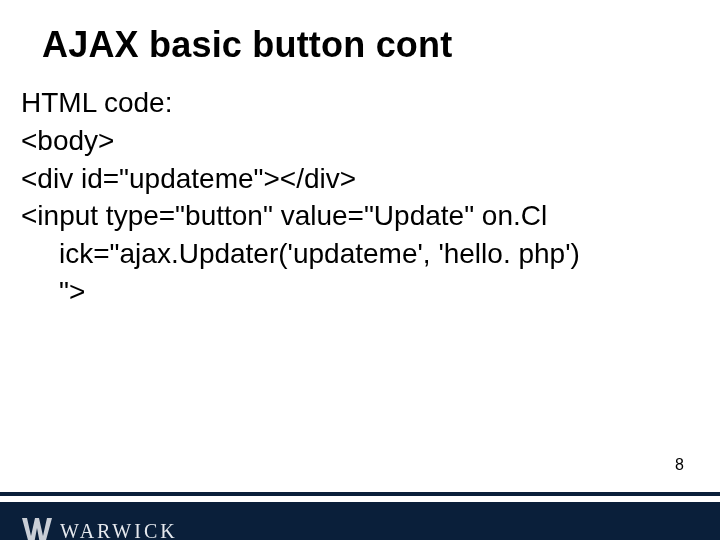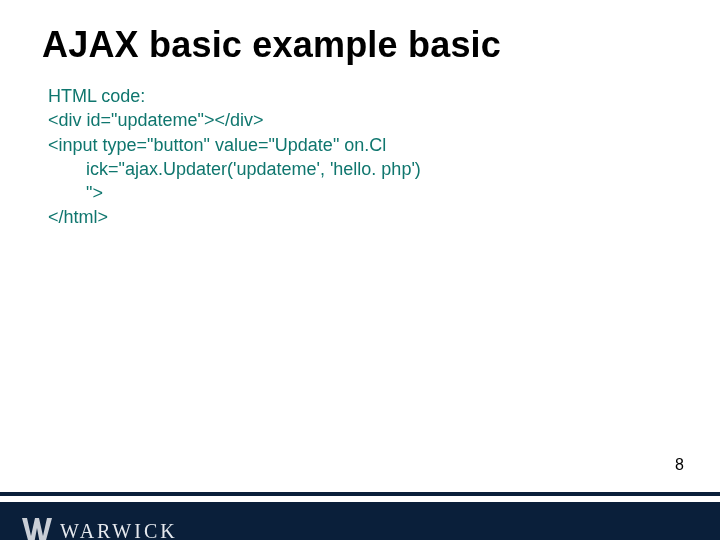--- a/index.html
+++ b/index.html
@@ -19,24 +19,24 @@
     box-sizing: border-box;
   }
   .title {
     font-weight: bold;
     font-size: 36px;
     color: #000;
     margin: 24px 0 18px 42px;
     letter-spacing: 0.2px;
   }
   .content {
-    margin-left: 48px;
+    margin-left: 21px;
     margin-right: 30px;
-    font-size: 18px;
-    color: #0f766e;
+    font-size: 28px;
+    color: #000000;
     line-height: 1.35;
   }
   .content .line {
     margin: 0;
   }
   .content .cont {
     padding-left: 38px;
   }
   .pagenum {
     position: absolute;
@@ -86,29 +86,29 @@
     font-size: 20px;
     letter-spacing: 3px;
     font-family: "Times New Roman", Georgia, serif;
   }
 </style>
 </head>
 <body>
 
 <div class="slide">
 
-  <div class="title">AJAX basic example basic</div>
+  <div class="title">AJAX basic button cont</div>
 
   <div class="content">
     <p class="line">HTML code:</p>
+    <p class="line">&lt;body&gt;</p>
     <p class="line">&lt;div id="updateme"&gt;&lt;/div&gt;</p>
     <p class="line">&lt;input type="button" value="Update" on.Cl</p>
     <p class="line cont">ick="ajax.Updater('updateme', 'hello. php')</p>
     <p class="line cont">"&gt;</p>
-    <p class="line">&lt;/html&gt;</p>
   </div>
 
   <div class="pagenum">8</div>
 
   <div class="footer">
     <div class="band-top"></div>
     <div class="band-gap"></div>
     <div class="band-main">
       <div class="warwick-logo">
         <span class="w-mark">

